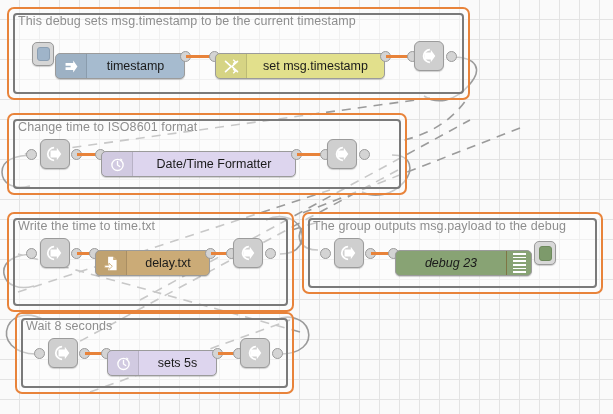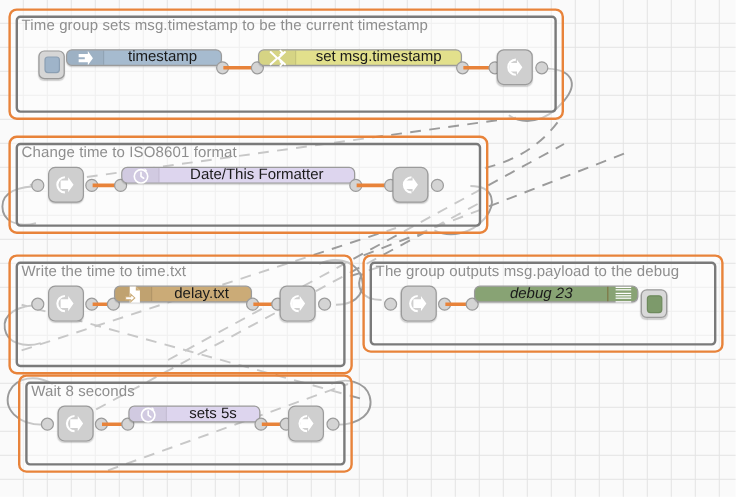--- a/index.html
+++ b/index.html
@@ -18,24 +18,24 @@
   
   .group{position:absolute;border:2px solid #e8833a;border-radius:7px;
          background:rgba(255,255,255,0.45);box-sizing:border-box;}
   .group-inner{position:absolute;left:4px;top:4px;right:4px;bottom:4px;
                border:2px solid #7a7a7a;border-radius:4px;box-sizing:border-box;
                background:transparent;overflow:hidden;}
   .group-label{position:absolute;left:9px;top:5px;font-size:12.5px;
                color:#8e8e8e;white-space:nowrap;letter-spacing:0.1px;}
 
   
-  .node{position:absolute;height:14px;border-radius:5px;
+  .node{position:absolute;height:26px;border-radius:5px;
         border:1px solid #9b9b9b;box-sizing:border-box;
-        display:flex;align-items:flex-end;
-        box-shadow:0 1px 1px rgba(0,0,0,0.18);}
+        display:flex;align-items:center;
+        box-shadow:0 1px 1px rgba(0,0,0,0.18);margin-top:12px;}
   .node .ic{width:30px;height:100%;display:flex;align-items:center;
             justify-content:center;flex:0 0 30px;
             border-right:1px solid rgba(0,0,0,0.12);
             background:rgba(0,0,0,0.05);border-radius:4px 0 0 4px;}
   .node .lbl{flex:1;text-align:center;font-size:12.5px;color:#1a1a1a;
              padding:0 9px;white-space:nowrap;}
 
   .n-inject{background:#a6bbcf;}
   .n-change{background:#e2e08c;}
   .n-func {background:#ddd5ee;}
@@ -114,21 +114,21 @@
       <path d="M90,392 L290,320" stroke-dasharray="9,7"></path>
 
       <path d="M318,250 C300,250 296,238 302,228" stroke-dasharray="0"></path>
 
       <path d="M404,140 C430,134 452,120 466,100" stroke-dasharray="9,7"></path>
     </g>
   </svg>
 
   <div class="group" style="left:7px;top:7px;width:463px;height:93px;">
     <div class="group-inner"></div>
-    <div class="group-label">Time group sets msg.timestamp to be the current timestamp</div>
+    <div class="group-label">This debug sets msg.timestamp to be the current timestamp</div>
   </div>
 
   <div class="inject-btn" style="left:32px;top:42px;">
     <i></i>
   </div>
 
   <div class="node n-inject" style="left:55px;top:41px;width:130px;">
     <span class="ic">
       <svg class="icn" width="17" height="17" viewBox="0 0 20 20">
         <path d="M3 6 h9 V3 l5 7 -5 7 v-3 H3 v-3 h6 V9 H3 z" fill="#fff"></path>
@@ -193,21 +193,21 @@
   <div class="port" style="left:95px;top:149px;"></div>
 
   <div class="node n-func" style="left:101px;top:139px;width:195px;">
     <span class="ic">
       <svg class="icn" width="17" height="17" viewBox="0 0 20 20">
         <circle cx="10" cy="10.5" r="6.6" stroke="#fff" stroke-width="1.6" fill="none"></circle>
         <path d="M10 6.5 V10.5 L12.6 12.4" stroke="#fff" stroke-width="1.6" fill="none" stroke-linecap="round"></path>
         <path d="M13.5 2.5 l2.6 2.2 -2.8 1.6" fill="#fff"></path>
       </svg>
     </span>
-    <span class="lbl">Date/This Formatter</span>
+    <span class="lbl">Date/Time Formatter</span>
   </div>
   <div class="port" style="left:291px;top:149px;"></div>
 
   <svg style="position:absolute;left:297px;top:152px;" width="26" height="5">
     <line x1="0" y1="2.5" x2="26" y2="2.5" stroke="#e8833a" stroke-width="3"></line>
   </svg>
 
   <div class="port" style="left:320px;top:149px;"></div>
 
   <div class="n-link" style="left:327px;top:139px;">

